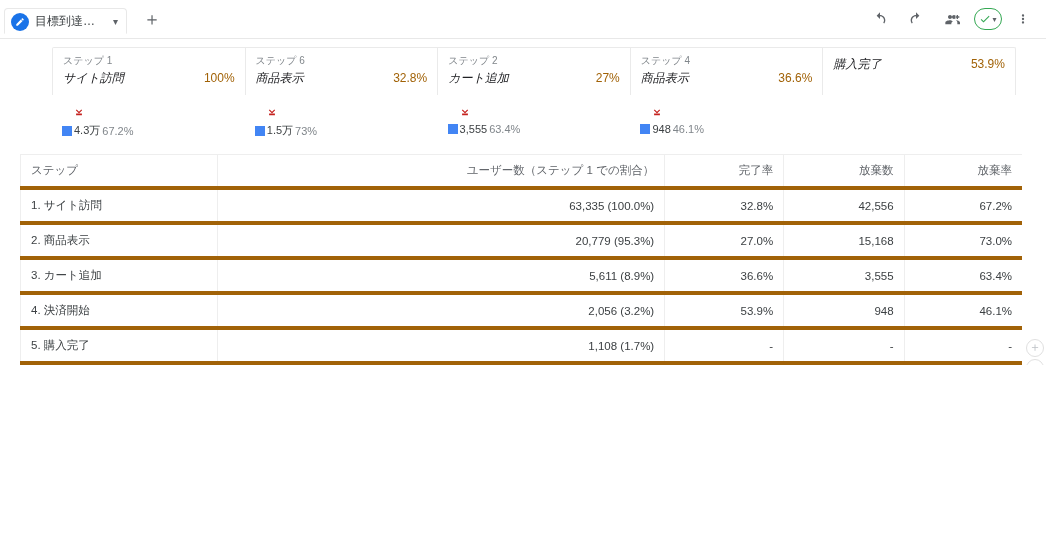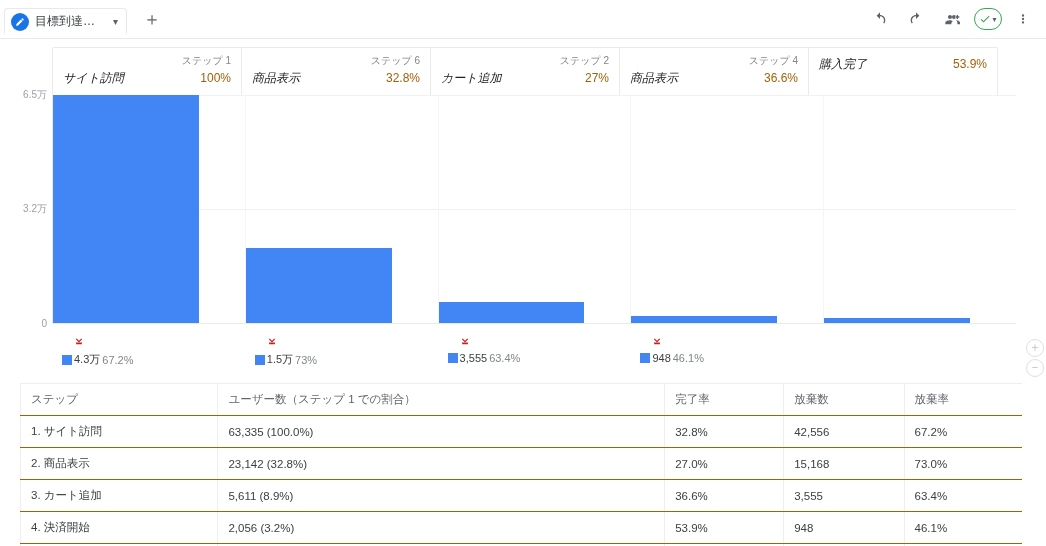--- a/index.html
+++ b/index.html
@@ -75,25 +75,24 @@
   .more-dots svg { width: 14px; height: 14px; fill: #5f6368; }
 
   
   .chart-wrap {
     position: relative;
     padding: 8px 24px 0 20px;
   }
   .steps-header {
     display: flex;
     margin-left: 32px;
-    margin-right: 24px;
+    margin-right: 6px;
     border: 1px solid #eaeaea;
     border-bottom: none;
     border-radius: 2px 2px 0 0;
-    text-align: right;
   }
   .step-head {
     flex: 1;
     padding: 6px 10px 8px 10px;
     border-right: 1px solid #eaeaea;
     position: relative;
   }
   .step-head:last-child { border-right: none; }
   .step-num { color: #80868b; font-size: 10px; }
   .step-name-row {
@@ -189,32 +188,32 @@
   }
 
   
   table.data {
     width: calc(100% - 44px);
     margin: 4px 24px 0 20px;
     border-collapse: collapse;
     font-size: 11.5px;
   }
   table.data th, table.data td {
-    border-bottom: 1px solid #a16207;
+    border-bottom: 4px solid #a16207;
     padding: 8px 10px;
     white-space: nowrap;
   }
   table.data th {
     color: #5f6368;
     font-weight: 400;
     text-align: right;
     border-top: 1px solid #eeeeee;
   }
   table.data th.left, table.data td.left { text-align: left; }
-  table.data th.num,  table.data td.num  { text-align: left; }
+  table.data th.num,  table.data td.num  { text-align: right; }
   table.data th.sep-r, table.data td.sep-r { border-right: 1px solid #eeeeee; }
   table.data th:first-child, table.data td:first-child { border-left: 1px solid #eeeeee; }
 </style>
 </head>
 <body>
 
 <div class="toolbar">
   <div class="tab">
     <span class="pencil">
       <svg viewBox="0 0 24 24">
@@ -287,43 +286,20 @@
         </div>
       </div>
       <div class="step-head">
         <div class="step-name-row">
           <span class="step-name">購入完了</span>
           <span class="step-pct">53.9%</span>
         </div>
       </div>
     </div>
 
-  <div class="plot">
-    <span class="ytick" style="top:0">6.5万</span>
-    <span class="ytick" style="top:50%">3.2万</span>
-    <span class="ytick" style="top:100%">0</span>
-    <div class="gridline" style="top:0"></div>
-    <div class="gridline" style="top:50%"></div>
-
-  <div class="bar-cell">
-        <div class="bar" style="height: 100%;"></div>
-      </div>
-      <div class="bar-cell">
-        <div class="bar" style="height: 33%;"></div>
-      </div>
-      <div class="bar-cell">
-        <div class="bar" style="height: 9%;"></div>
-      </div>
-      <div class="bar-cell">
-        <div class="bar" style="height: 3%;"></div>
-      </div>
-      <div class="bar-cell">
-        <div class="bar" style="height: 2%;"></div>
-      </div>
-    </div>
 
   <div class="drop-row">
 
   <div class="drop-cell">
         <div class="arrow-down"><svg viewBox="0 0 24 24">
             <path d="M12 3v12l-4-4-1.4 1.4L12 18l5.4-5.6L16 11l-4 4V3z"></path>
             <path d="M7 18h10v3H7z"></path>
           </svg></div>
         <div class="drop-vals">
           <span class="sq"></span>
@@ -387,21 +363,21 @@
 
   <tr>
         <td class="left sep-r">1. サイト訪問</td>
         <td class="num  sep-r">63,335 (100.0%)</td>
         <td class="num  sep-r">32.8%</td>
         <td class="num  sep-r">42,556</td>
         <td class="num">67.2%</td>
       </tr>
       <tr>
         <td class="left sep-r">2. 商品表示</td>
-        <td class="num  sep-r">23,142 (32.8%)</td>
+        <td class="num  sep-r">20,779 (95.3%)</td>
         <td class="num  sep-r">27.0%</td>
         <td class="num  sep-r">15,168</td>
         <td class="num">73.0%</td>
       </tr>
       <tr>
         <td class="left sep-r">3. カート追加</td>
         <td class="num  sep-r">5,611 (8.9%)</td>
         <td class="num  sep-r">36.6%</td>
         <td class="num  sep-r">3,555</td>
         <td class="num">63.4%</td>

